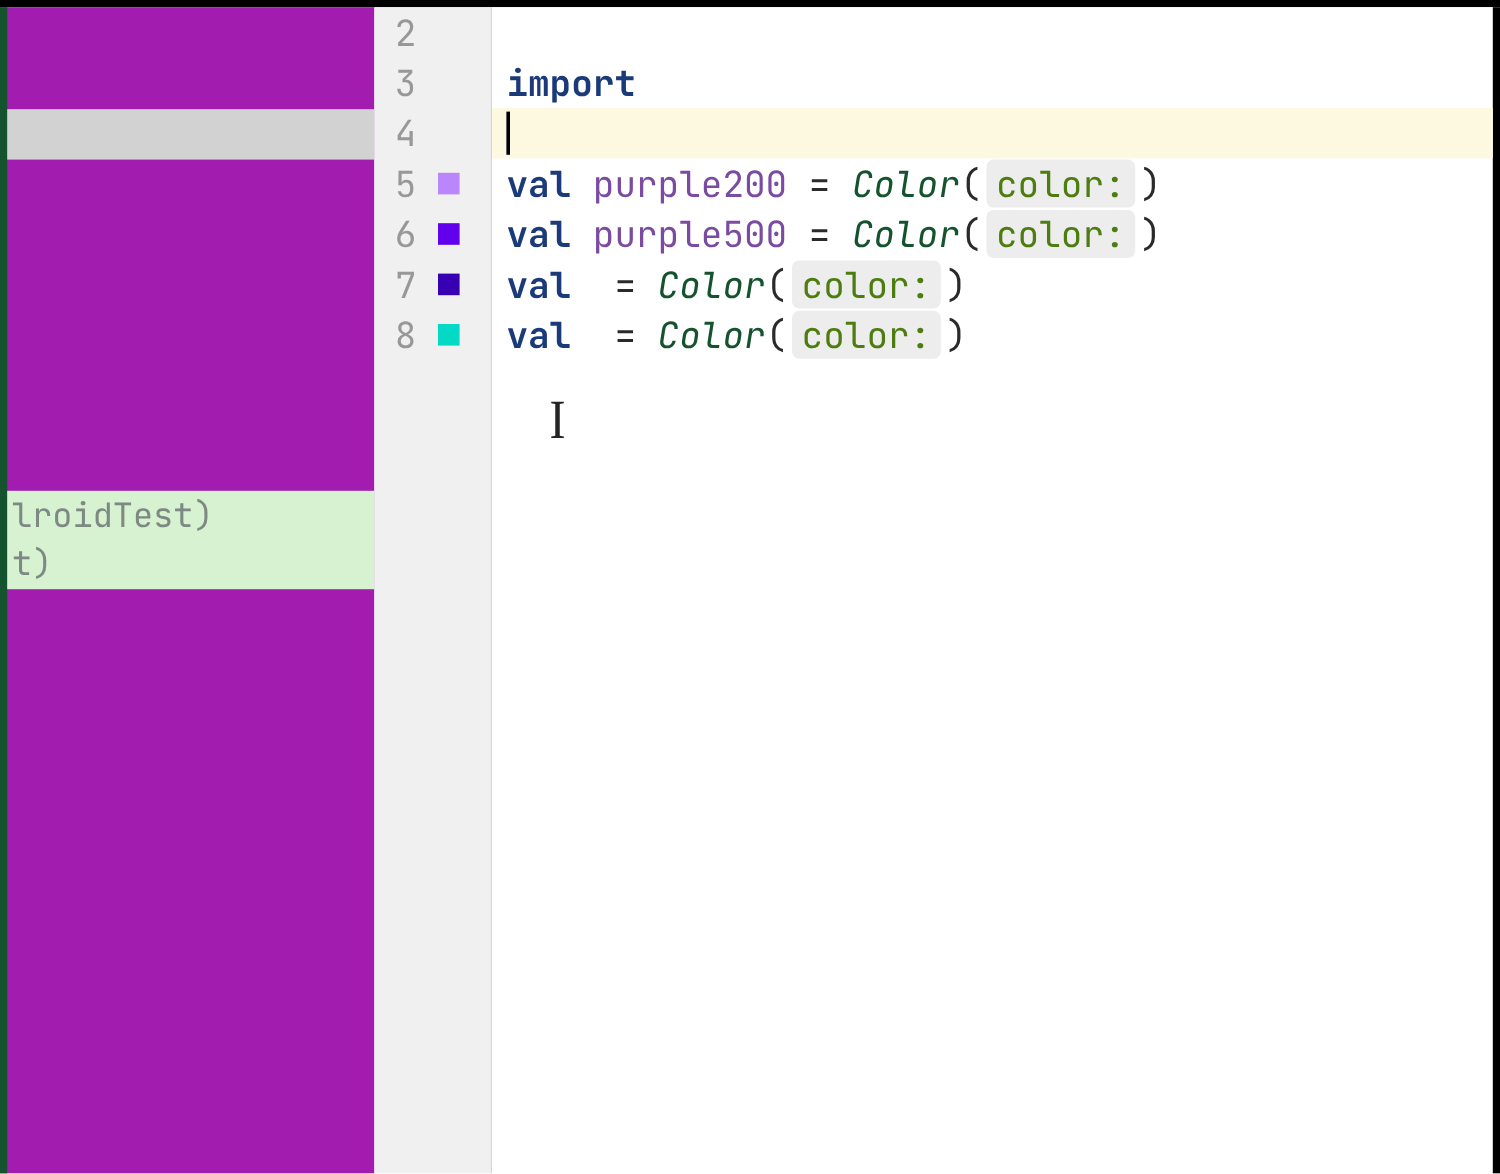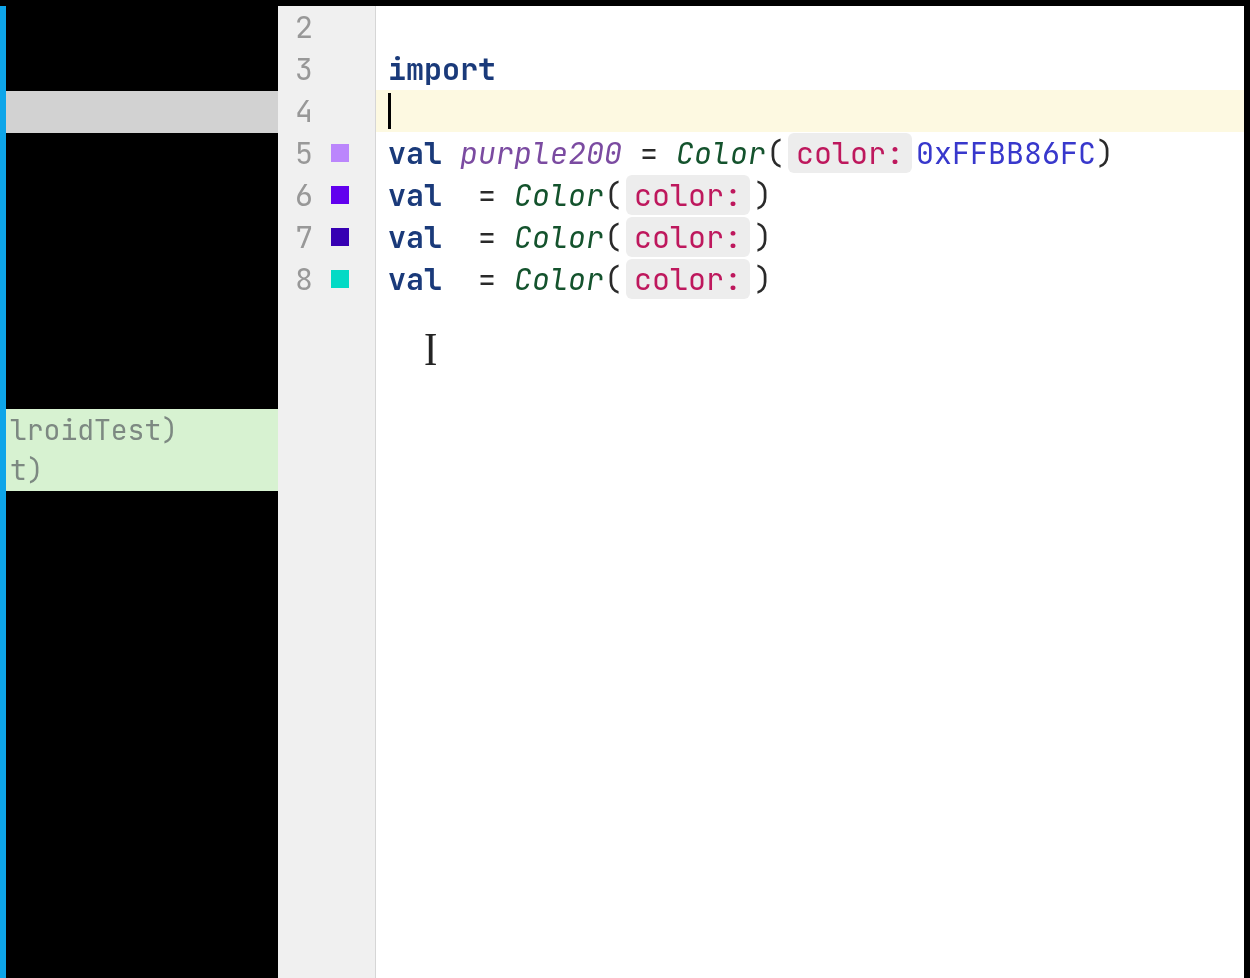--- a/index.html
+++ b/index.html
@@ -15,24 +15,24 @@
       background: #ffffff;
       overflow: hidden;
     }
     .root {
       display: flex;
       height: 100%;
       width: 100%;
       border-top: 6px solid #000;
     }
     .side-panel {
-      width: 278px;
+      width: 312px;
       height: 100%;
-      background: #000000;
-      border-left: 6px solid #0ea5e9;
+      background: #a21caf;
+      border-left: 6px solid #14532d;
       position: relative;
     }
     .side-gray-strip {
       position: absolute;
       top: 85px;
       left: 0;
       height: 42px;
       width: 100%;
       background: #d2d2d2;
     }
@@ -96,27 +96,27 @@
       font-size: 30px;
     }
     .highlight-line {
       position: absolute;
       left: 0;
       width: 100%;
       height: 42px;
       background: #fdf9e1;
     }
     .kw { color: #1a3a7a; font-weight: 600; }
-    .ident { color: #7b4ba1; font-style: italic; }
+    .ident { color: #7b4ba1; }
     .type { color: #14532d; font-style: italic; }
     .normal { color: #2a2a2a; }
     .hexval { color: #3838cc; }
     .hint {
       background: #ededed;
-      color: #be185d;
+      color: #4d7c0f;
       border-radius: 6px;
       padding: 0 8px;
       margin: 0 4px;
       font-style: normal;
     }
     .caret {
       position: absolute;
       width: 3px;
       height: 36px;
       background: #000;
@@ -169,19 +169,19 @@
         <span class="color-swatch" style="background: rgb(3, 218, 197);"></span>
       </div>
     </div>
 
   <div class="editor" id="editor">
       <div class="code-line" style="top: 0px;"></div>
       <div class="code-line" style="top: 42px;"><span class="kw">import</span></div>
       <div class="highlight-line" style="top: 84px;"></div>
       <div class="code-line" style="top: 84px;"></div>
       <div class="caret" style="top: 87px; left: 12px;"></div>
-      <div class="code-line" style="top: 126px;"><span class="kw">val</span><span class="normal"> </span><span class="ident">purple200</span><span class="normal"> = </span><span class="type">Color</span><span class="normal">(</span><span class="hint">color:</span><span class="hexval">0xFFBB86FC</span><span class="normal">)</span></div>
-      <div class="code-line" style="top: 168px;"><span class="kw">val</span><span class="normal"> </span><span class="normal"> = </span><span class="type">Color</span><span class="normal">(</span><span class="hint">color:</span><span class="normal">)</span></div>
+      <div class="code-line" style="top: 126px;"><span class="kw">val</span><span class="normal"> </span><span class="ident">purple200</span><span class="normal"> = </span><span class="type">Color</span><span class="normal">(</span><span class="hint">color:</span><span class="normal">)</span></div>
+      <div class="code-line" style="top: 168px;"><span class="kw">val</span><span class="normal"> </span><span class="ident">purple500</span><span class="normal"> = </span><span class="type">Color</span><span class="normal">(</span><span class="hint">color:</span><span class="normal">)</span></div>
       <div class="code-line" style="top: 210px;"><span class="kw">val</span><span class="normal"> </span><span class="normal"> = </span><span class="type">Color</span><span class="normal">(</span><span class="hint">color:</span><span class="normal">)</span></div>
       <div class="code-line" style="top: 252px;"><span class="kw">val</span><span class="normal"> </span><span class="normal"> = </span><span class="type">Color</span><span class="normal">(</span><span class="hint">color:</span><span class="normal">)</span></div>
       <div class="text-cursor-icon" style="top: 320px;">I</div>
     </div>
 </div>
 
 </body></html>

